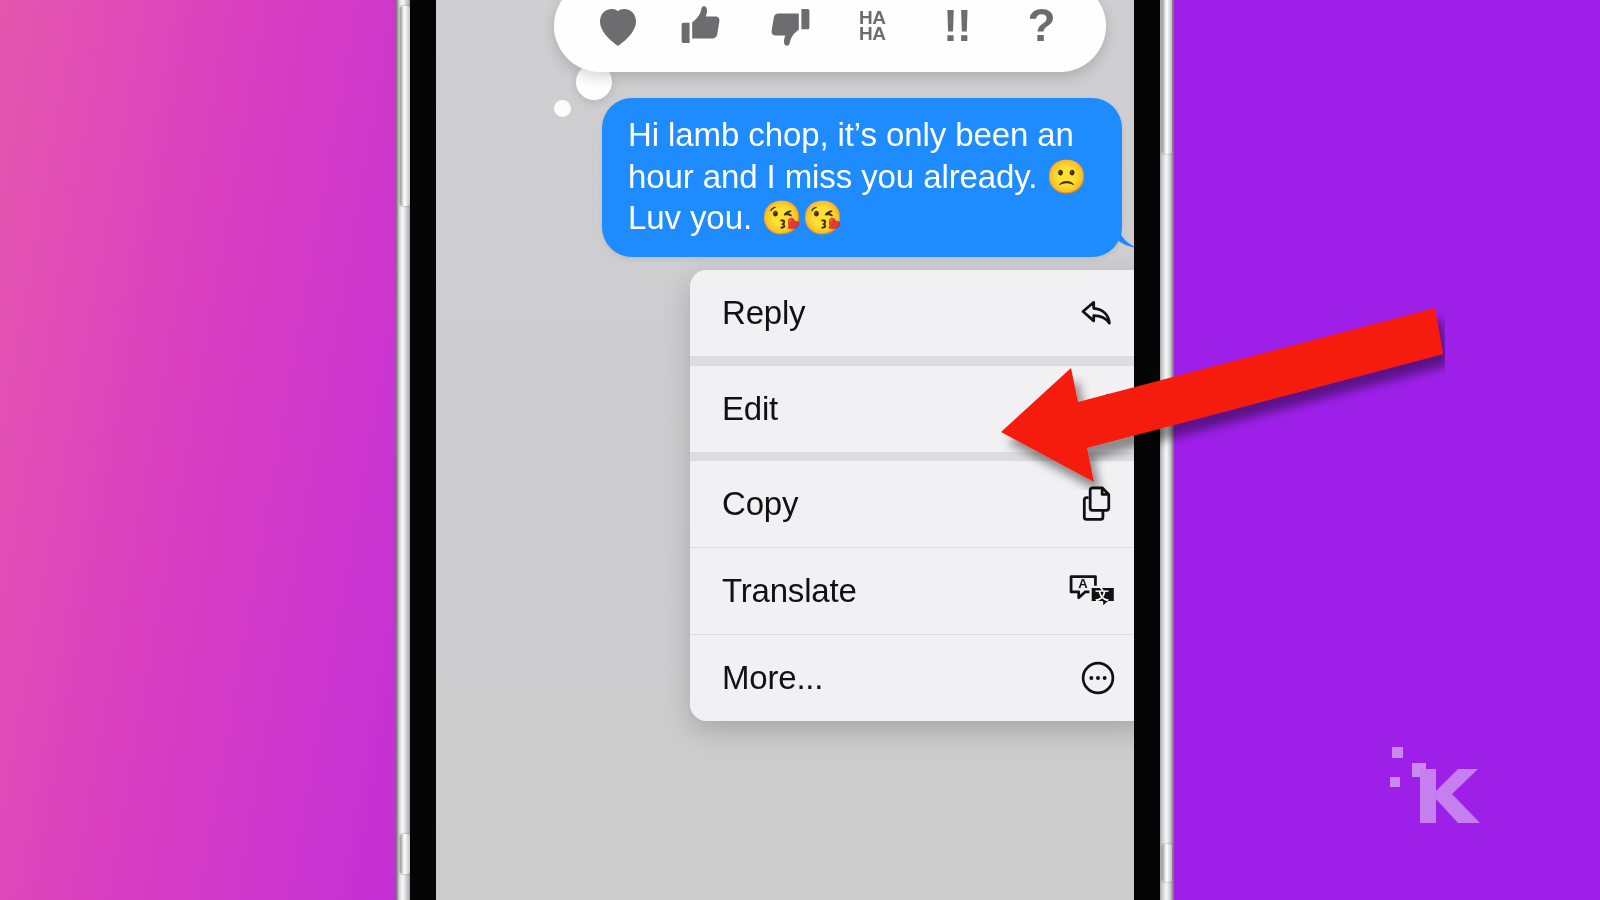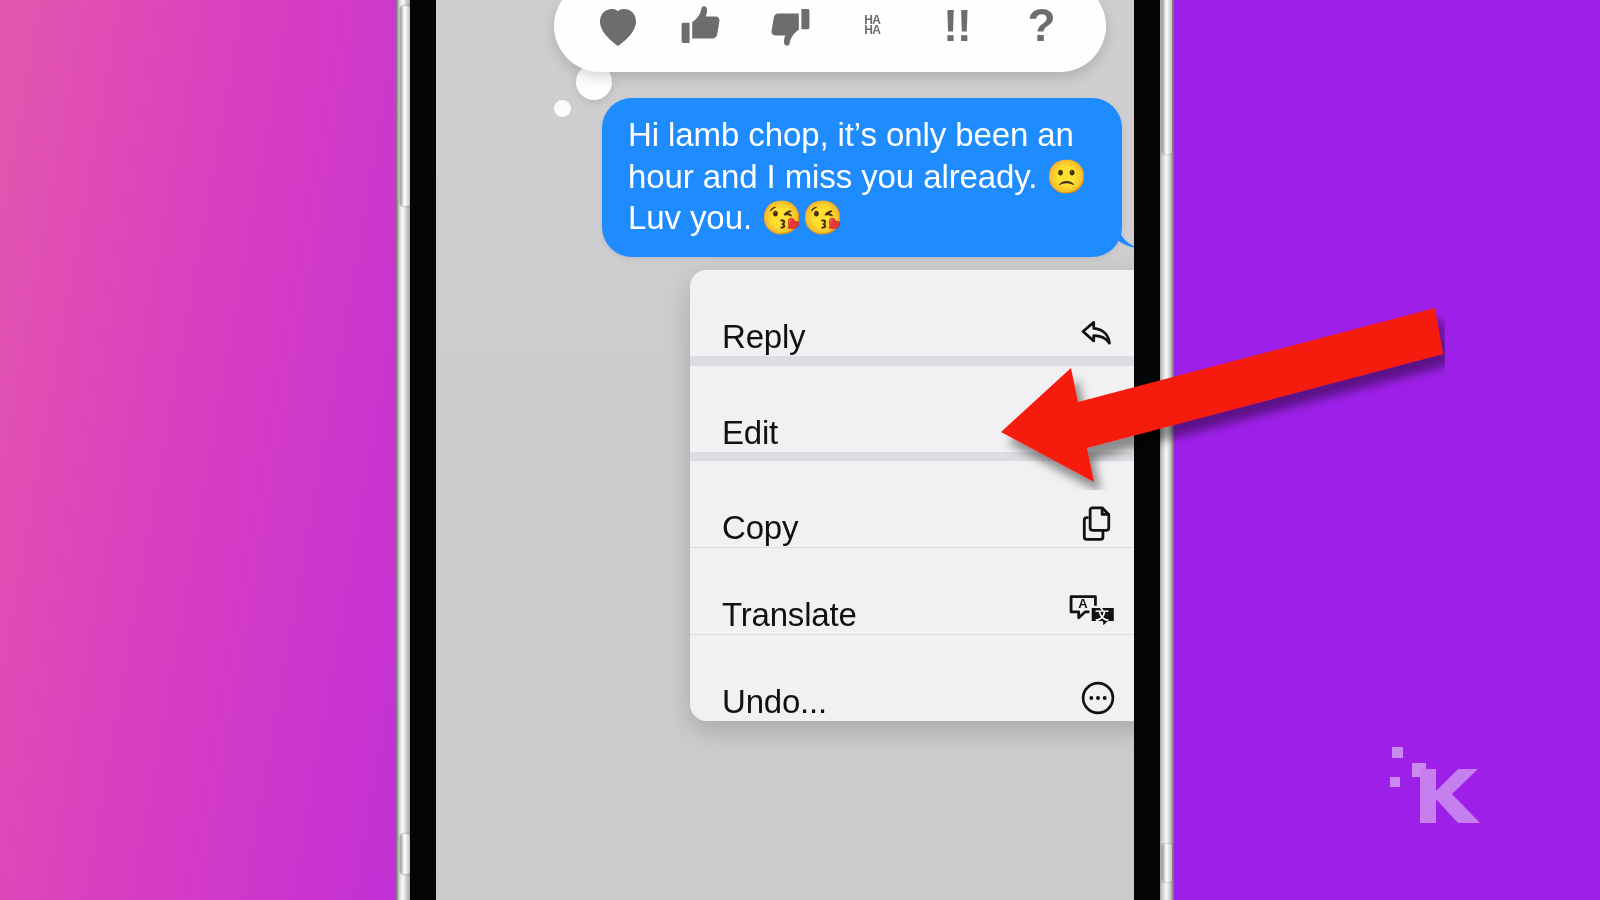--- a/index.html
+++ b/index.html
@@ -78,21 +78,21 @@
   .reaction {
     color:#6d6d6f;
     display:flex; align-items:center; justify-content:center;
     width:62px; height:62px;
   }
   .reaction svg { display:block; }
   .reaction .txt {
     font-weight:800; line-height:.82; text-align:center;
     font-family:"Liberation Sans", sans-serif;
   }
-  .reaction .txt.haha { font-size:12px; letter-spacing:-.5px; }
+  .reaction .txt.haha { font-size:19px; letter-spacing:-.5px; }
   .reaction .txt.bang { font-size:44px; letter-spacing:-1px; }
   .reaction .txt.quest{ font-size:46px; }
 
   #reaction-tail {
     position:absolute; left:140px; top:78px;
     width:36px; height:36px; background:#fefefe;
     border-radius:50%;
     box-shadow:0 3px 8px rgba(0,0,0,.12);
     filter:blur(.4px);
   }
@@ -126,21 +126,21 @@
   #context-menu {
     position:absolute; left:254px; top:284px;
     width:460px;
     background:#f1f1f4;
     border-radius:17px;
     overflow:hidden;
     box-shadow:0 10px 26px rgba(0,0,0,.18);
   }
   .menu-item {
     height:86px;
-    display:flex; align-items:flex-end;
+    display:flex; align-items:center;
     padding:0 29px 0 32px;
     background:#f1f1f4;
     position:relative;
   }
   .menu-label {
     flex:1;
     font-size:33px;
     color:#111114;
     letter-spacing:-.2px;
   }
@@ -283,21 +283,21 @@
             <path d="M2.5 3.2h15v9.4h-6.4l-3.9 3.5v-3.5H2.5z" stroke="#111114" stroke-width="1.7" stroke-linejoin="round" fill="#f1f1f4"></path>
             <text x="9.8" y="10.4" font-family="'Liberation Sans',sans-serif" font-size="8" font-weight="700" fill="#111114" text-anchor="middle">A</text>
             <path d="M14.5 9.5h15v9.4h-4l-3.9 3.5v-3.5h-7.1z" fill="#111114" stroke="#f1f1f4" stroke-width="1.4" stroke-linejoin="round"></path>
             <text x="21.8" y="17" font-family="'Liberation Sans',sans-serif" font-size="8.4" font-weight="700" fill="#ffffff" text-anchor="middle">文</text>
           </svg>
         </div>
       </div>
       <div class="sep-thin"></div>
 
       <div class="menu-item">
-        <div class="menu-label">Undo...</div>
+        <div class="menu-label">More...</div>
         <div class="menu-icon">
           <svg width="38" height="38" viewBox="0 0 24 24" fill="none" stroke="currentColor" stroke-width="1.7">
             <circle cx="12" cy="12" r="9.4"></circle>
             <circle cx="7.8" cy="12" r="1.25" fill="currentColor" stroke="none"></circle>
             <circle cx="12" cy="12" r="1.25" fill="currentColor" stroke="none"></circle>
             <circle cx="16.2" cy="12" r="1.25" fill="currentColor" stroke="none"></circle>
           </svg>
         </div>
       </div>
 

